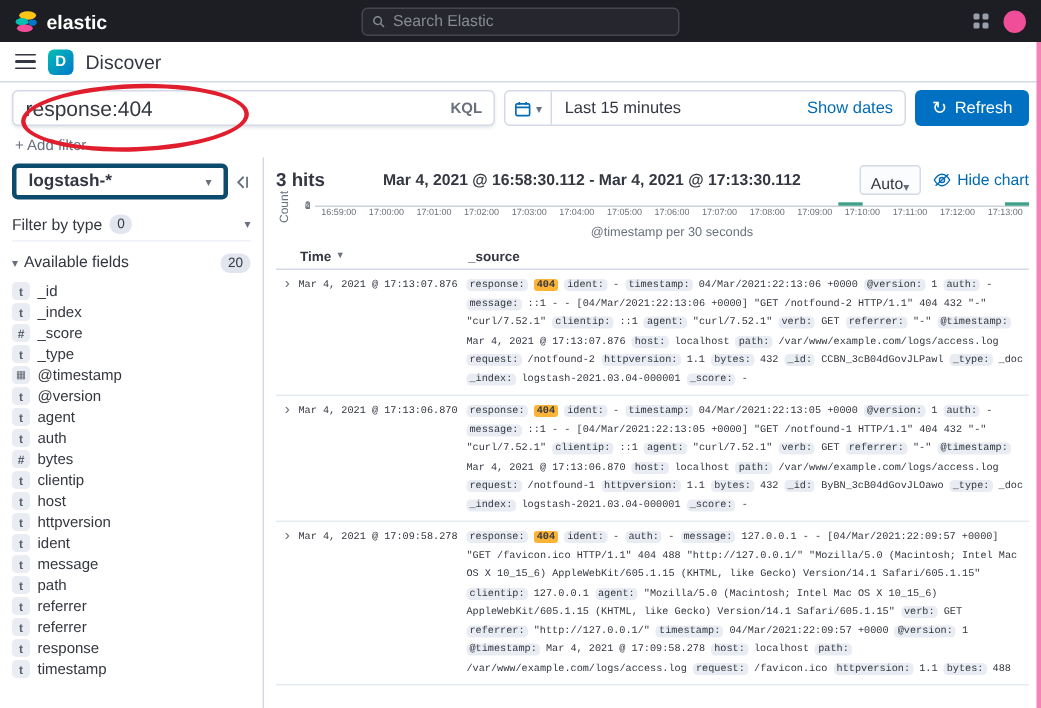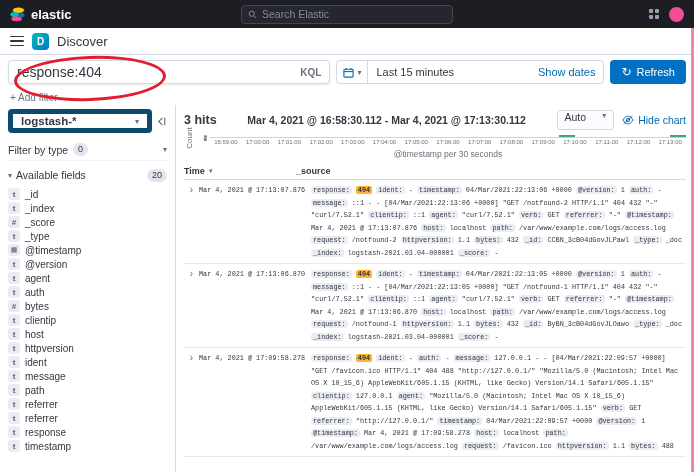--- a/index.html
+++ b/index.html
@@ -44,55 +44,55 @@
 
   
   .red-ellipse{position:absolute;left:14px;top:56px;width:152px;height:45px;border:3px solid #e01e2d;border-radius:50%;transform:rotate(-2deg);pointer-events:none;z-index:50}
 
   
   .content{display:flex;height:367px}
 
   
   .sidebar{width:176px;flex:none;border-right:1px solid #d3dae6;padding:4px 8px 0;overflow:hidden}
   .index-row{display:flex;align-items:center;gap:4px}
-  .index-btn{flex:1;height:24px;border:5px solid #0c4a6e;border-radius:4px;display:flex;align-items:center;justify-content:space-between;padding:0 8px;font-weight:700;font-size:11.5px;background:#fff;cursor:pointer}
+  .index-btn{flex:1;height:24px;border:3px solid #0c4a6e;border-radius:4px;display:flex;align-items:center;justify-content:space-between;padding:0 8px;font-weight:700;font-size:11.5px;background:#fff;cursor:pointer}
   .collapse-icon{cursor:pointer;display:flex}
   .field-search{margin-top:6px;height:22px;border:1px solid #d3dae6;border-radius:4px;display:flex;align-items:center;gap:4px;padding:0 6px;cursor:text}
   .field-search .ph{color:#8f96a3;font-size:10.5px}
   .filter-type{margin-top:6px;height:22px;display:flex;align-items:center;gap:5px;font-size:10.5px;cursor:pointer;border-bottom:1px solid #eef1f7}
   .badge-pill{background:#e0e5ee;border-radius:8px;font-size:9px;padding:0 5px;line-height:13px;color:#343741}
   .filter-type .caret{margin-left:auto}
   .avail-row{margin-top:6px;display:flex;align-items:center;gap:4px;font-size:10.5px;cursor:pointer;height:16px}
   .avail-row .badge-pill{margin-left:auto}
   .field-list{margin-top:4px}
   .field-item{display:flex;align-items:center;gap:5px;height:14px;cursor:pointer}
   .ficon{width:12px;height:12px;border-radius:3px;background:#e9edf3;color:#5a606b;font-size:8px;display:flex;align-items:center;justify-content:center;font-weight:700;flex:none}
   .ficon.date{font-size:7px}
   .fname{font-size:10px;white-space:nowrap}
 
   
   .main{flex:1;padding:4px 8px 0 8px;overflow:hidden;display:flex;flex-direction:column}
   .hits-row{display:flex;align-items:center;height:22px;gap:8px}
   .hits{font-size:12.5px;font-weight:700;white-space:nowrap}
   .range-title{flex:1;text-align:center;font-size:10.5px;font-weight:700;white-space:nowrap;overflow:hidden}
-  .interval-select{height:20px;border:1px solid #d3dae6;border-radius:3px;font-size:10.5px;display:flex;align-items:flex-start;gap:16px;padding:0 7px;background:#fbfcfd;cursor:pointer}
+  .interval-select{height:20px;border:1px solid #d3dae6;border-radius:3px;font-size:10.5px;display:flex;align-items:flex-end;gap:0;padding:0 7px;background:#fbfcfd;cursor:pointer}
   .hide-chart{color:#006bb4;font-size:10.5px;display:flex;align-items:center;gap:4px;cursor:pointer;white-space:nowrap}
 
   .chart{display:flex;margin-top:6px}
   .y-axis{width:26px;position:relative;flex:none}
   .ylabel{position:absolute;left:1px;top:50%;transform:translateY(-50%) rotate(180deg);writing-mode:vertical-rl;font-size:8px;color:#69707d}
   .yticks span{position:absolute;right:3px;transform:translateY(50%);font-size:6.5px;color:#69707d}
   .plot{flex:1;position:relative;height:68px;border-bottom:1px solid #cbd2dd}
   .bar{position:absolute;bottom:0;border:1px solid #41a188;cursor:pointer}
   .xticks{position:relative;height:9px;margin-left:26px}
   .xticks span{position:absolute;transform:translateX(-50%);font-size:6px;color:#69707d;white-space:nowrap;top:1px}
   .xlabel{margin-left:26px;text-align:center;font-size:8.5px;color:#69707d;height:13px;padding-top:2px}
 
   .table-head{display:flex;border-bottom:1px solid #d3dae6;height:18px;align-items:center;margin-top:2px}
-  .th-time{width:112px;font-size:9px;font-weight:700;cursor:pointer;display:flex;align-items:center;gap:3px}
+  .th-time{width:112px;margin-left:16px;font-size:9px;font-weight:700;cursor:pointer;display:flex;align-items:center;gap:3px}
   .sort-ic{font-size:6px;color:#69707d}
   .th-source{font-size:9px;font-weight:700}
   .doc-table-body{overflow:hidden;flex:1}
   .doc-row{display:flex;border-bottom:1px solid #e6ebf2;padding:4px 0}
   .row-caret{width:15px;color:#69707d;font-size:10px;line-height:12px;text-align:center;cursor:pointer;flex:none}
   .cell-time{width:112px;flex:none;font-family:"Liberation Mono","DejaVu Sans Mono",monospace;font-size:6.8px;line-height:12px}
   .cell-source{flex:1;font-family:"Liberation Mono","DejaVu Sans Mono",monospace;font-size:6.8px;line-height:12.5px;word-break:break-word}
   .fkey{background:#e9edf3;border-radius:3px;padding:0 2px}
   .hl{background:#fdb436;border-radius:2px;padding:0 2px;font-weight:700}
 

